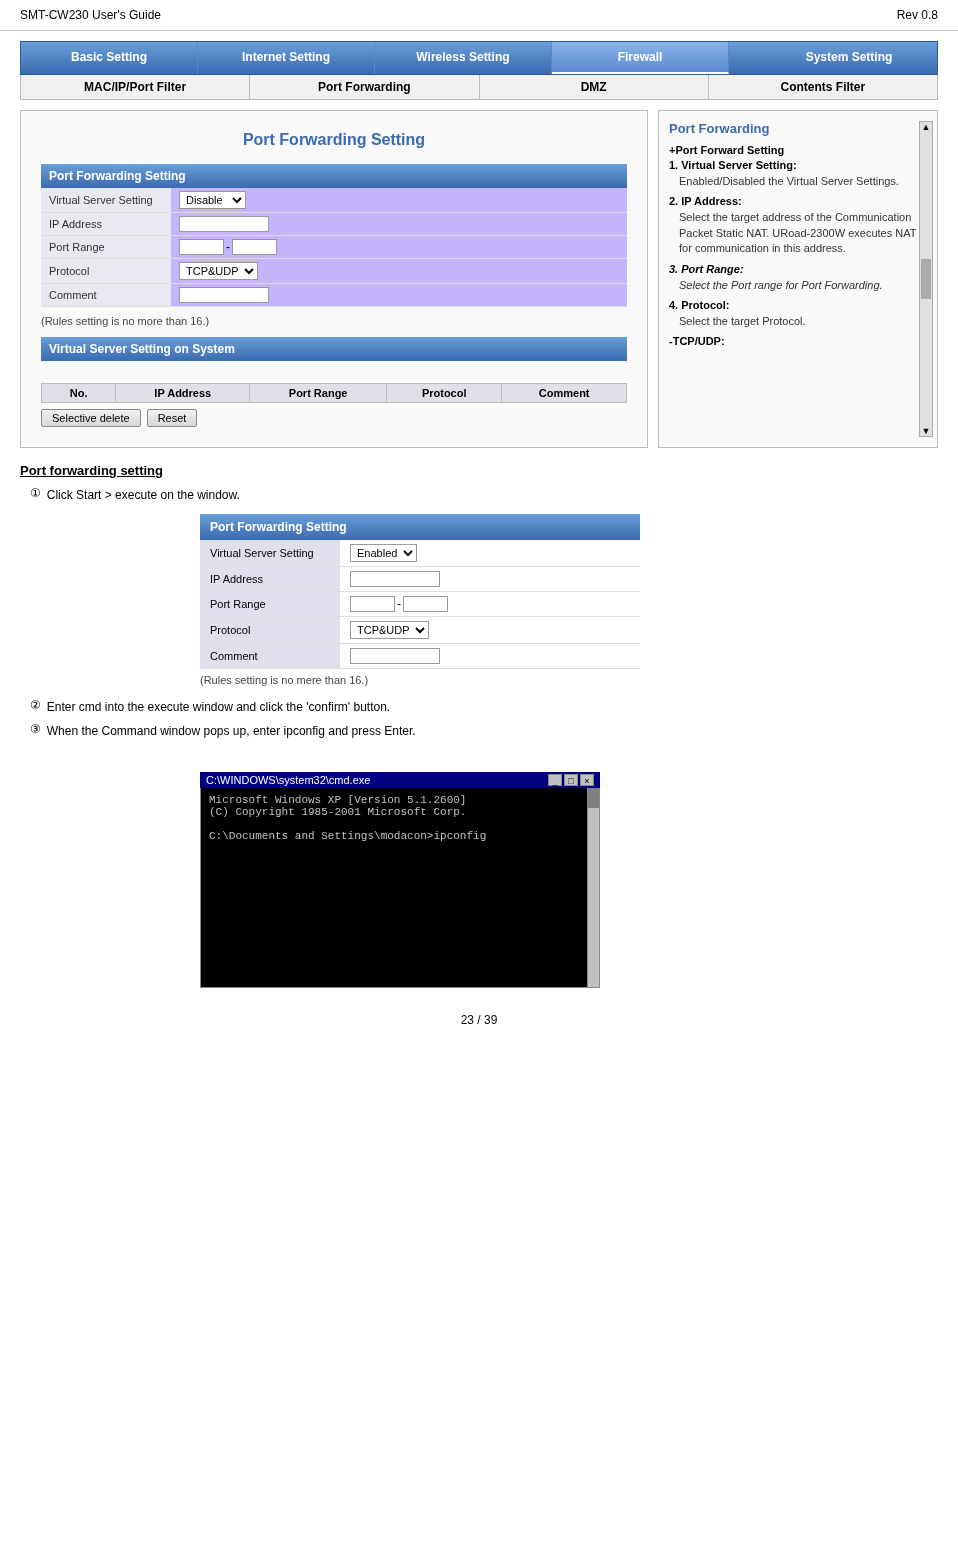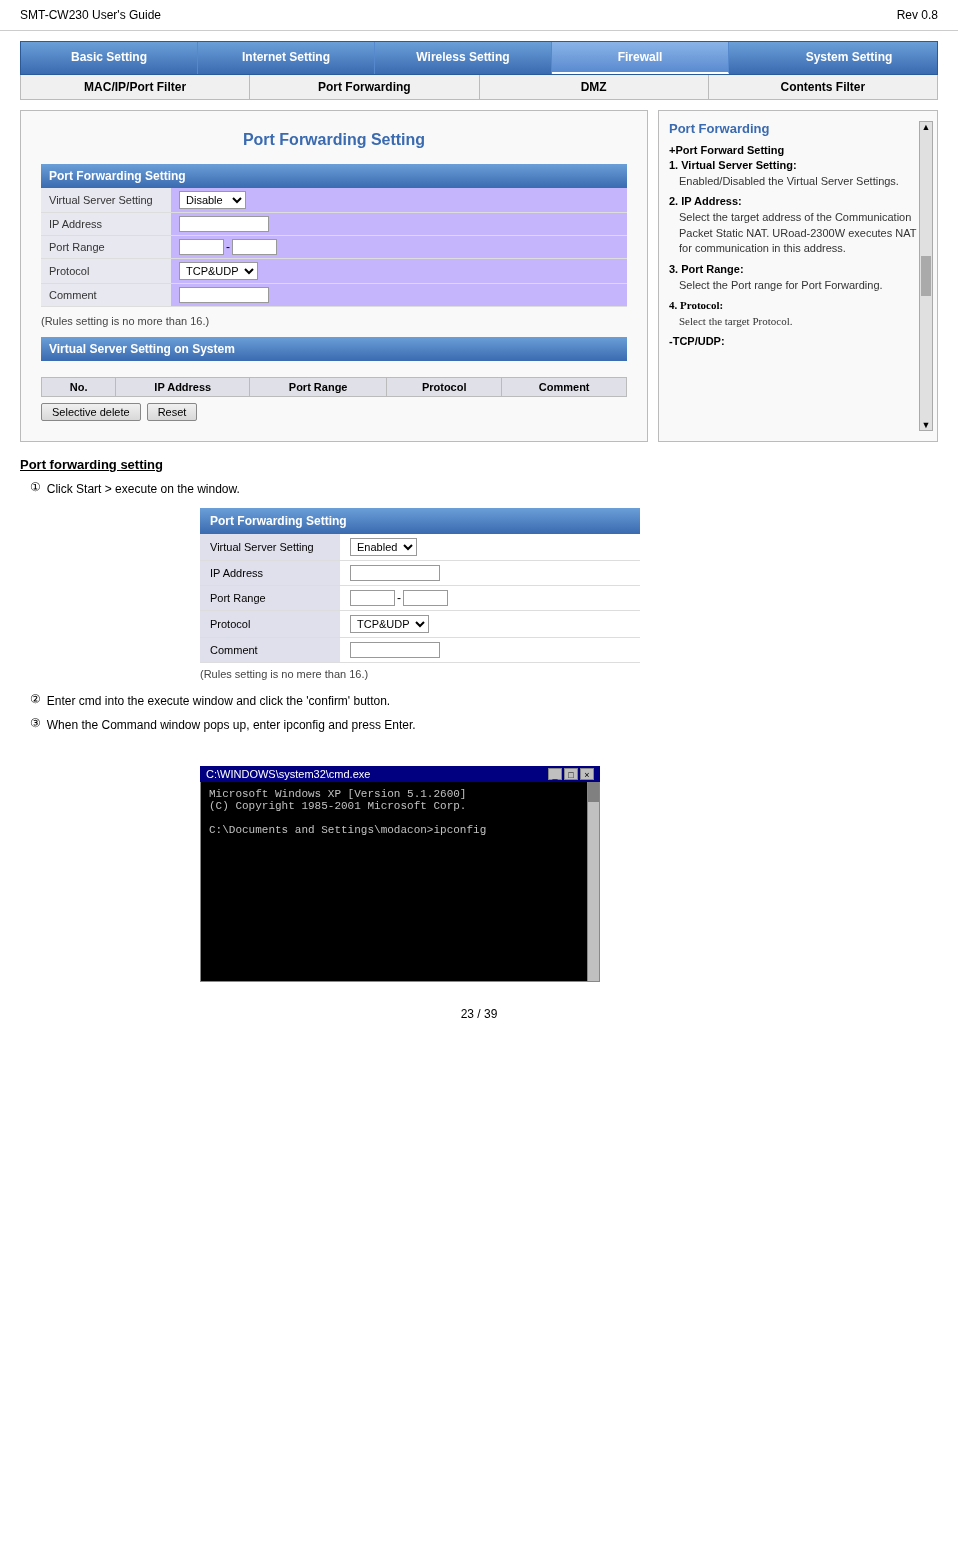--- a/index.html
+++ b/index.html
@@ -380,21 +380,21 @@
         <td>
           <input class="form-input" type="text" style="">
         </td>
       </tr>
     </tbody>
       </table>
 
     <div class="rules-note">(Rules setting is no more than 16.)</div>
 
 
-    <table class="form-table" style="margin-bottom:16px">
+    <table class="form-table" style="margin-bottom:22px">
       <tbody>
           <tr>
         <td class="form-table-header">Virtual Server Setting on System</td>
       </tr>
     </tbody>
       </table>
     <table class="vs-table">
       <tbody>
           <tr>
         <th>No.</th>
@@ -420,26 +420,26 @@
       <div style="margin-bottom:6px;">
         <div class="help-section-title">1. Virtual Server Setting:</div>
         <div class="help-text">Enabled/Disabled the Virtual Server Settings.</div>
       </div>
 
       <div style="margin-bottom:6px;">
         <div class="help-section-title">2. IP Address:</div>
         <div class="help-text">Select the target address of the Communication Packet Static NAT. URoad-2300W executes NAT for communication in this address.</div>
       </div>
 
-      <div style="margin-bottom:6px;">
+      <div style="margin-bottom:6px;font-style:italic;">
         <div class="help-section-title">3. Port Range:</div>
         <div class="help-text">Select the Port range for Port Forwarding.</div>
       </div>
 
-      <div style="margin-bottom:6px;font-family:Liberation Serif, serif;">
+      <div style="margin-bottom:6px;">
         <div class="help-section-title">4. Protocol:</div>
         <div class="help-text">Select the target Protocol.</div>
       </div>
 
       <div>
         <div class="help-section-title">-TCP/UDP:</div>
       </div>
     </div>
 
     <div style="position:absolute; right:4px; top:10px; bottom:10px; width:14px; background:#e0e0e0; border:1px solid #aaa; display:flex; flex-direction:column; justify-content:space-between; align-items:center;">

